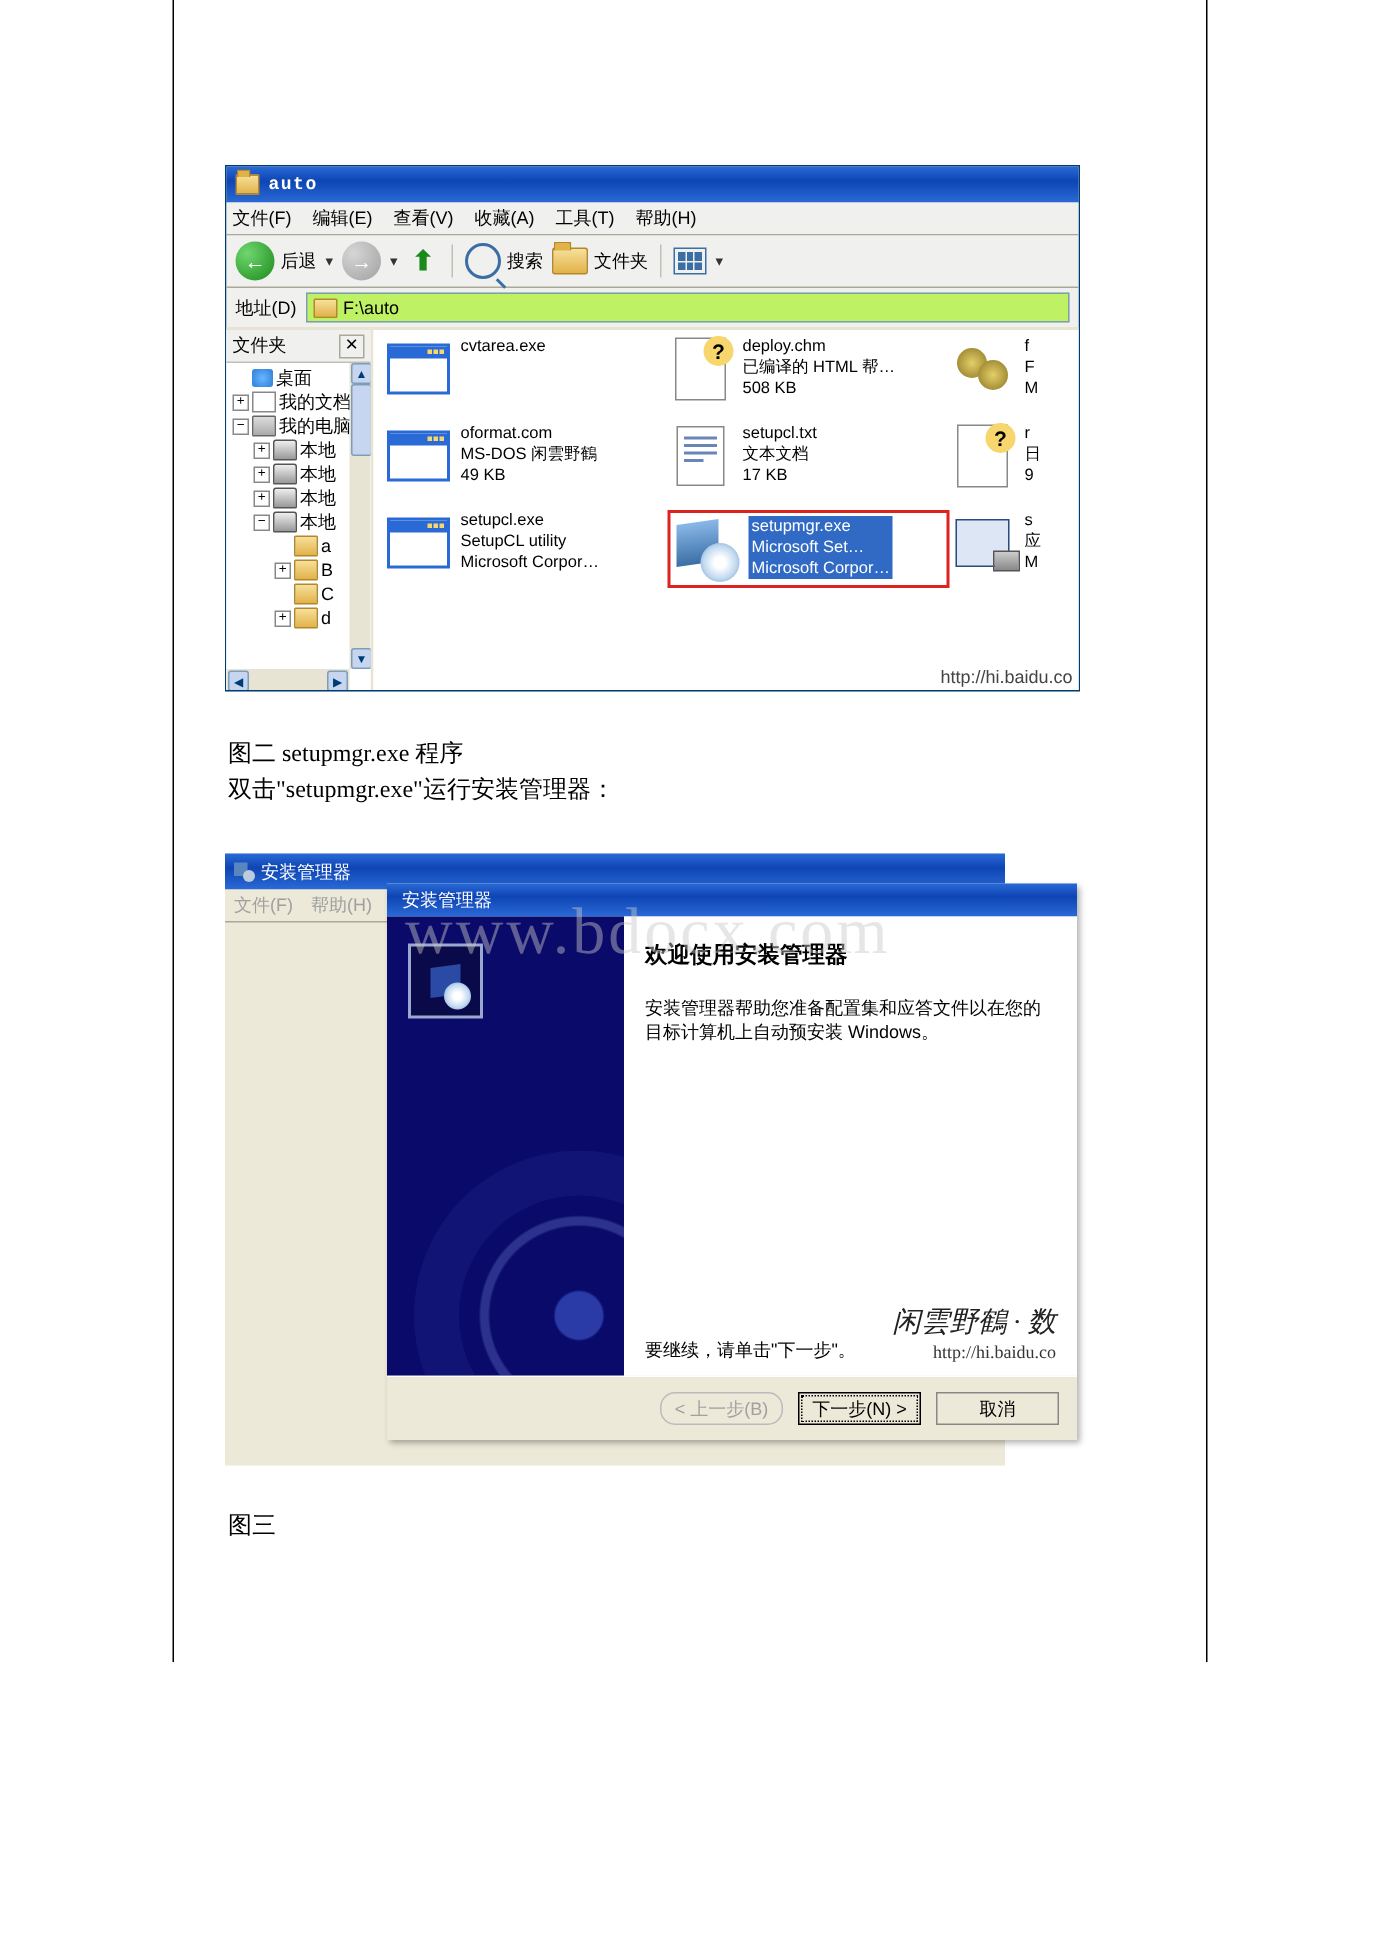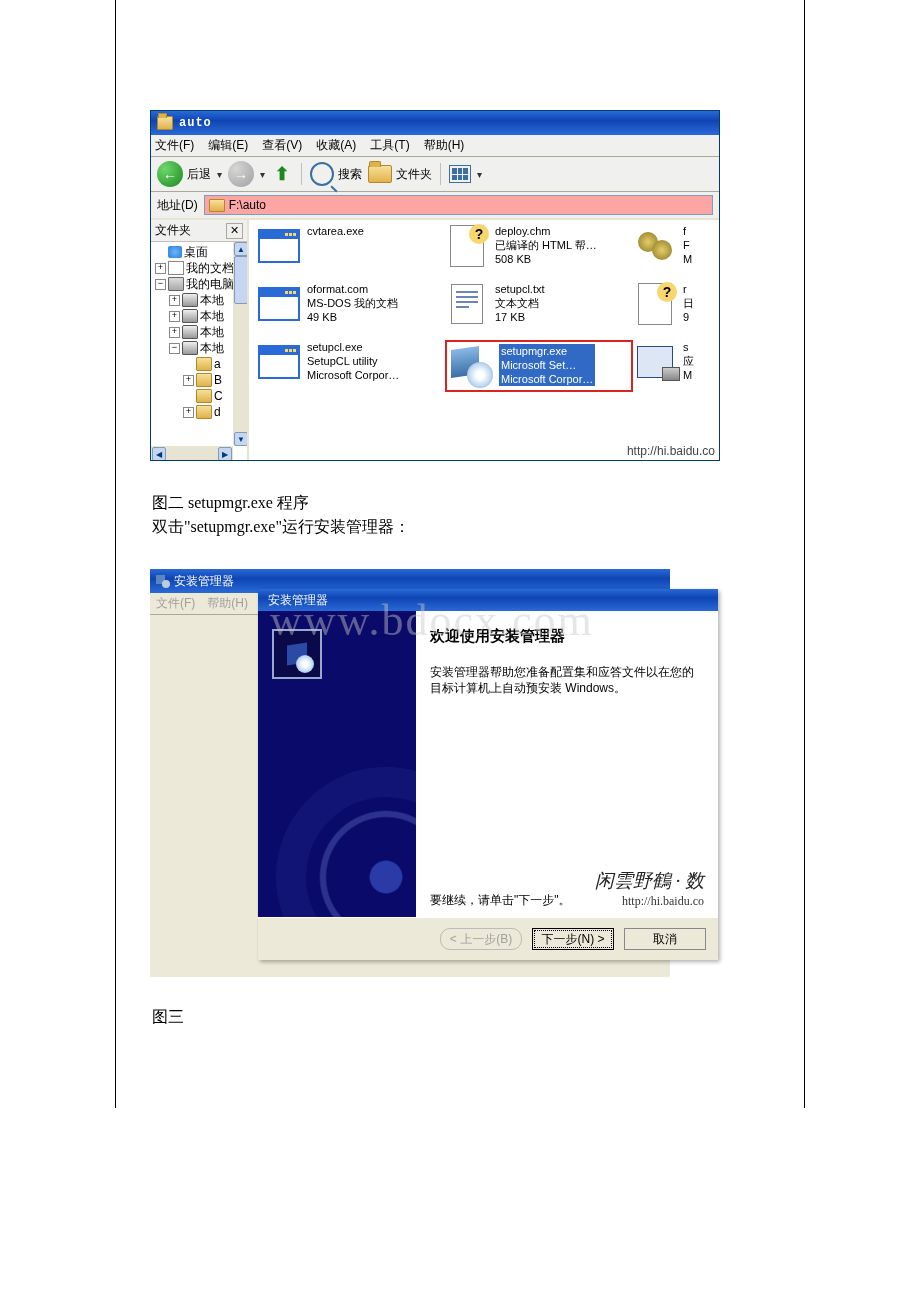--- a/index.html
+++ b/index.html
@@ -117,21 +117,21 @@
     width: 22px; height: 18px; border:1px solid #3a6ea5;
     display:grid; grid-template-columns:repeat(3,1fr); grid-template-rows:repeat(2,1fr);
     gap:1px; padding:2px; box-sizing:border-box;
   }
   .view-btn div{ background:#3a6ea5; }
   .addrbar {
     background:#f0f0ee; border-bottom:2px solid #e8e4d4;
     padding:3px 6px; display:flex; align-items:center; gap:6px;
   }
   .addr-input {
-    flex:1; height:18px; border:1px solid #7f9db9; background:#fca5a5;
+    flex:1; height:18px; border:1px solid #7f9db9; background:#bef264;
     display:flex; align-items:center; padding:0 4px; gap:4px;
   }
   .addr-input .folder-tiny{
     width:14px;height:11px;background:linear-gradient(#f6e09a,#e2b24a);
     border:1px solid #b4872a;border-radius:1px;
   }
 
   .exp-body { display:flex; height: 240px; background:#fff; }
   .folders-pane {
     width: 96px; border-right:2px solid #e8e4d4;
@@ -515,21 +515,21 @@
                     <div class="ico-exe">
                       <span class="dots">
                         <b></b>
                         <b></b>
                         <b></b>
                       </span>
                     </div>
                   </div>
                 <div class="file-text">
                   <div class="ln">oformat.com</div>
-                  <div class="ln">MS-DOS 我的文档</div>
+                  <div class="ln">MS-DOS 闲雲野鶴</div>
                   <div class="ln">49 KB</div>
                 </div>
               </div>
               <div class="file-item">
                 <div class="file-ico">
                     <div class="ico-txt b">
                       <div class="l"></div>
                       <div class="l"></div>
                       <div class="l"></div>
                       <div class="l" style="width:60%"></div>

